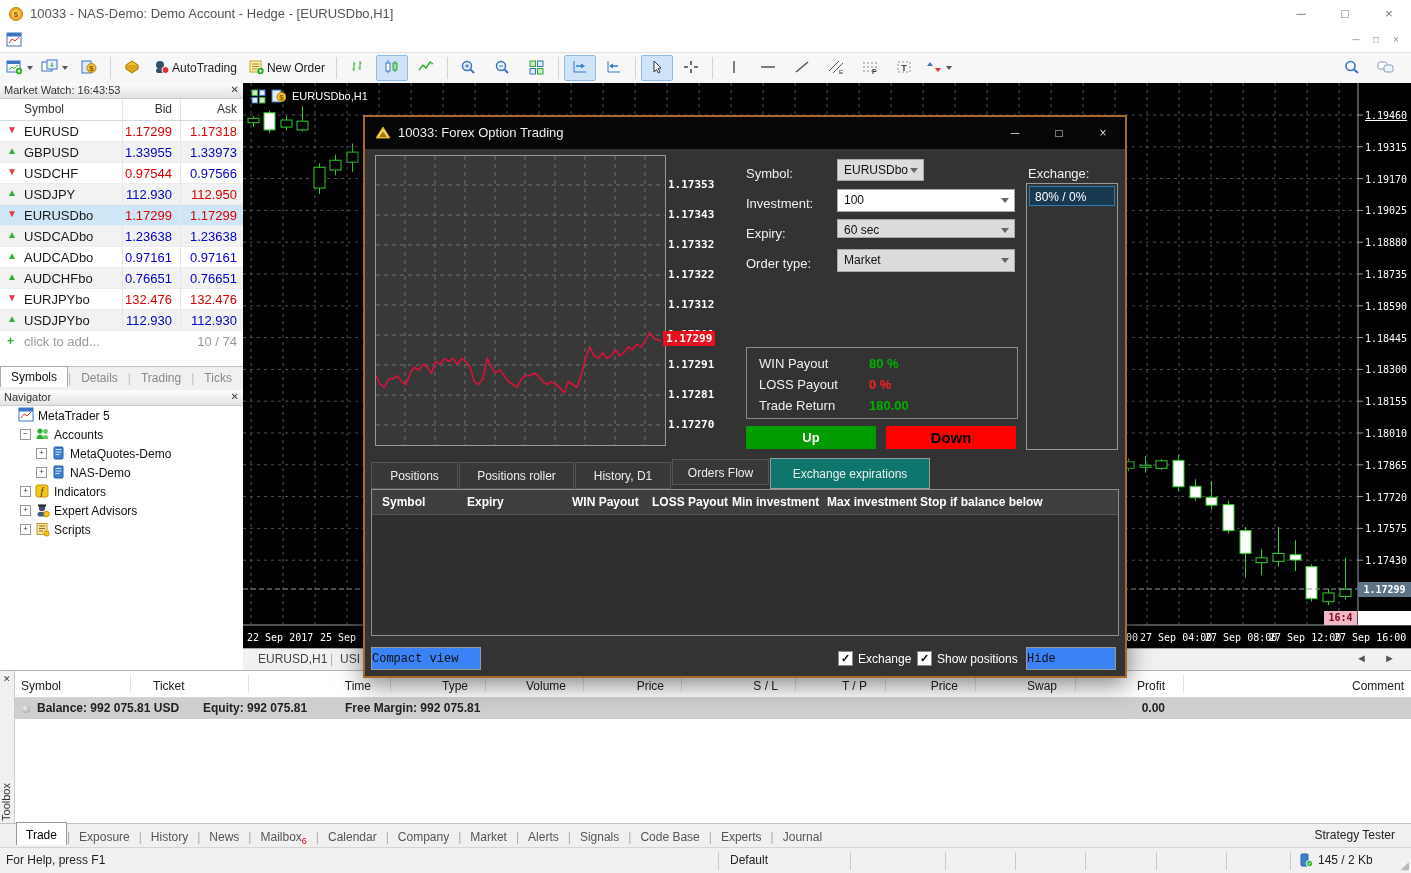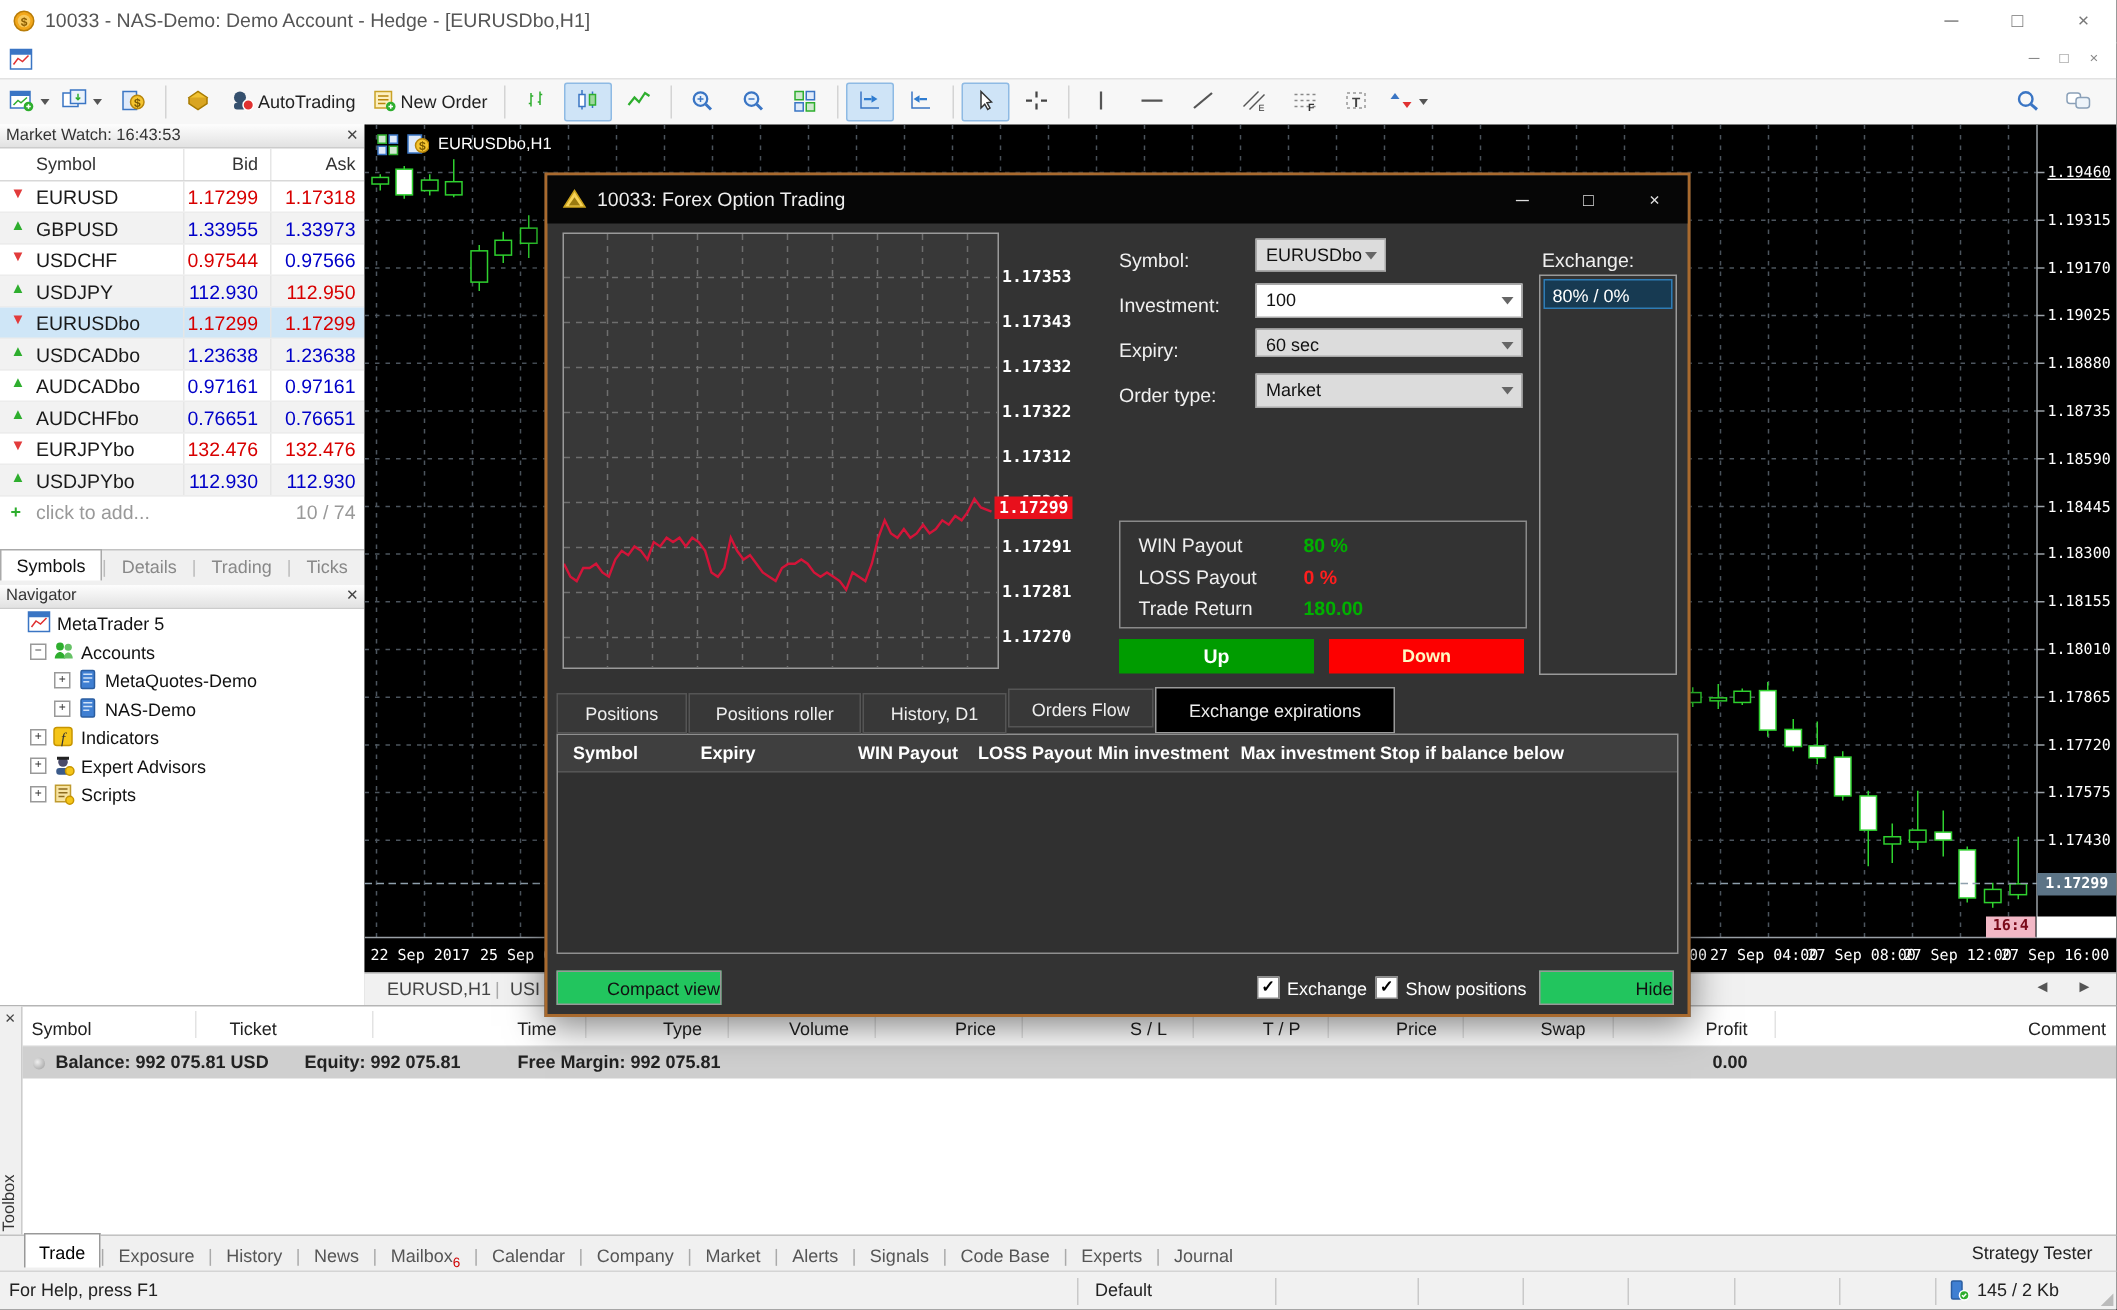--- a/index.html
+++ b/index.html
@@ -62,27 +62,27 @@
   .combo .chev{position:absolute;right:5px;top:8px;width:0;height:0;border-left:4px solid transparent;border-right:4px solid transparent;border-top:5px solid #666;}
   .tickchart{position:absolute;left:10px;top:38px;width:289px;height:289px;border:1px solid #9a9a9a;background:#383838;}
   .tick-price{position:absolute;font-size:11px;font-weight:bold;color:#fff;font-family:"DejaVu Sans Mono", monospace;}
   .red-label{position:absolute;background:#e8101c;color:#fff;font-size:11px;font-weight:bold;font-family:"DejaVu Sans Mono", monospace;padding:1px 3px;}
   .exch-list{position:absolute;border:1px solid #9a9a9a;background:#333;}
   .exch-sel{position:absolute;left:2px;top:2px;right:2px;height:20px;background:#173a52;border:1px solid #2f7cb5;color:#fff;font-size:12px;line-height:20px;padding-left:5px;box-sizing:border-box;}
   .payout-box{position:absolute;border:1px solid #8a8a8a;}
   .pay-lbl{position:absolute;color:#f0f0f0;font-size:13px;}
   .pay-val{position:absolute;font-size:13px;font-weight:bold;}
   .btn-up{position:absolute;background:#009c00;color:#fff;font-size:13px;font-weight:bold;text-align:center;}
-  .btn-down{position:absolute;background:#fd0000;color:#fef9c3;font-size:12px;font-weight:bold;text-align:center;}
+  .btn-down{position:absolute;background:#fd0000;color:#000000;font-size:15px;font-weight:bold;text-align:center;}
   .dtab{position:absolute;background:#383838;border:1px solid #555;color:#eee;font-size:12px;text-align:center;box-sizing:border-box;}
-  .dtab.active{background:#000000;border-color:#9a9a9a;text-align:center;}
+  .dtab.active{background:#0f766e;border-color:#9a9a9a;text-align:center;}
   .dtable{position:absolute;border:1px solid #8f8f8f;background:#303030;}
   .dtable-head{position:absolute;left:0;top:0;right:0;height:24px;background:#3f3f3f;border-bottom:1px solid #555;}
   .dth{position:absolute;top:5px;color:#fff;font-size:12px;font-weight:bold;}
-  .lightbtn{position:absolute;background:#22c55e;border:1px solid #999;color:#111;font-size:12px;text-align:right;box-sizing:border-box;}
+  .lightbtn{position:absolute;background:#3b82f6;border:1px solid #999;color:#111;font-size:12px;text-align:left;box-sizing:border-box;font-family:Liberation Mono, monospace;}
   .chk{position:absolute;display:flex;align-items:center;color:#fff;font-size:12px;}
   .chk .box{width:13px;height:13px;background:#fff;border:1px solid #888;margin-right:5px;color:#000;font-size:11px;line-height:13px;text-align:center;font-weight:bold;}
   
   .toolbox{left:0;top:670px;width:1411px;height:153px;background:#fff;border-top:1px solid #b5b5b5;}
   .tb-rail{position:absolute;left:0;top:0;width:14px;height:177px;background:#f0f0f0;border-right:1px solid #ccc;}
   .rail-x{position:absolute;left:3px;top:3px;font-size:9px;color:#444;}
   .rail-lbl{position:absolute;left:0px;top:112px;width:14px;font-size:11px;color:#333;writing-mode:vertical-rl;transform:rotate(180deg);}
   .tbx-h{position:absolute;top:8px;font-size:12px;color:#222;}
   .tbx-sep{position:absolute;top:3px;height:18px;width:1px;background:#e3e3e3;}
   .balrow{position:absolute;left:15px;top:27px;right:0;height:21px;background:#cfcfcf;}

